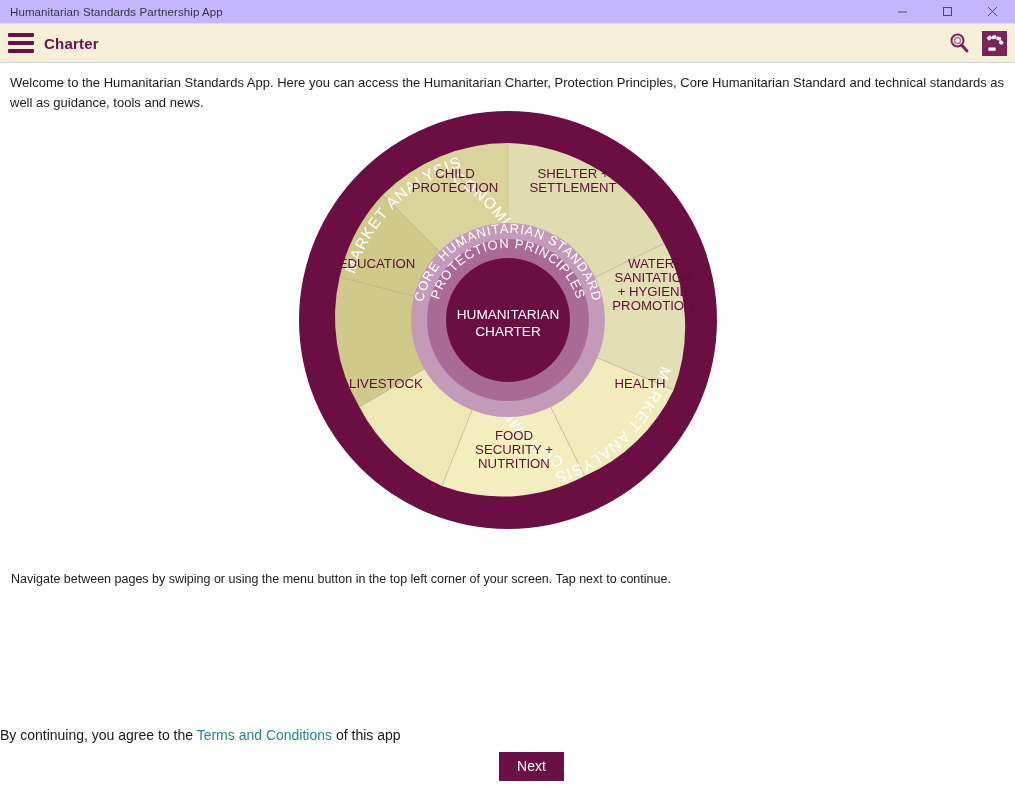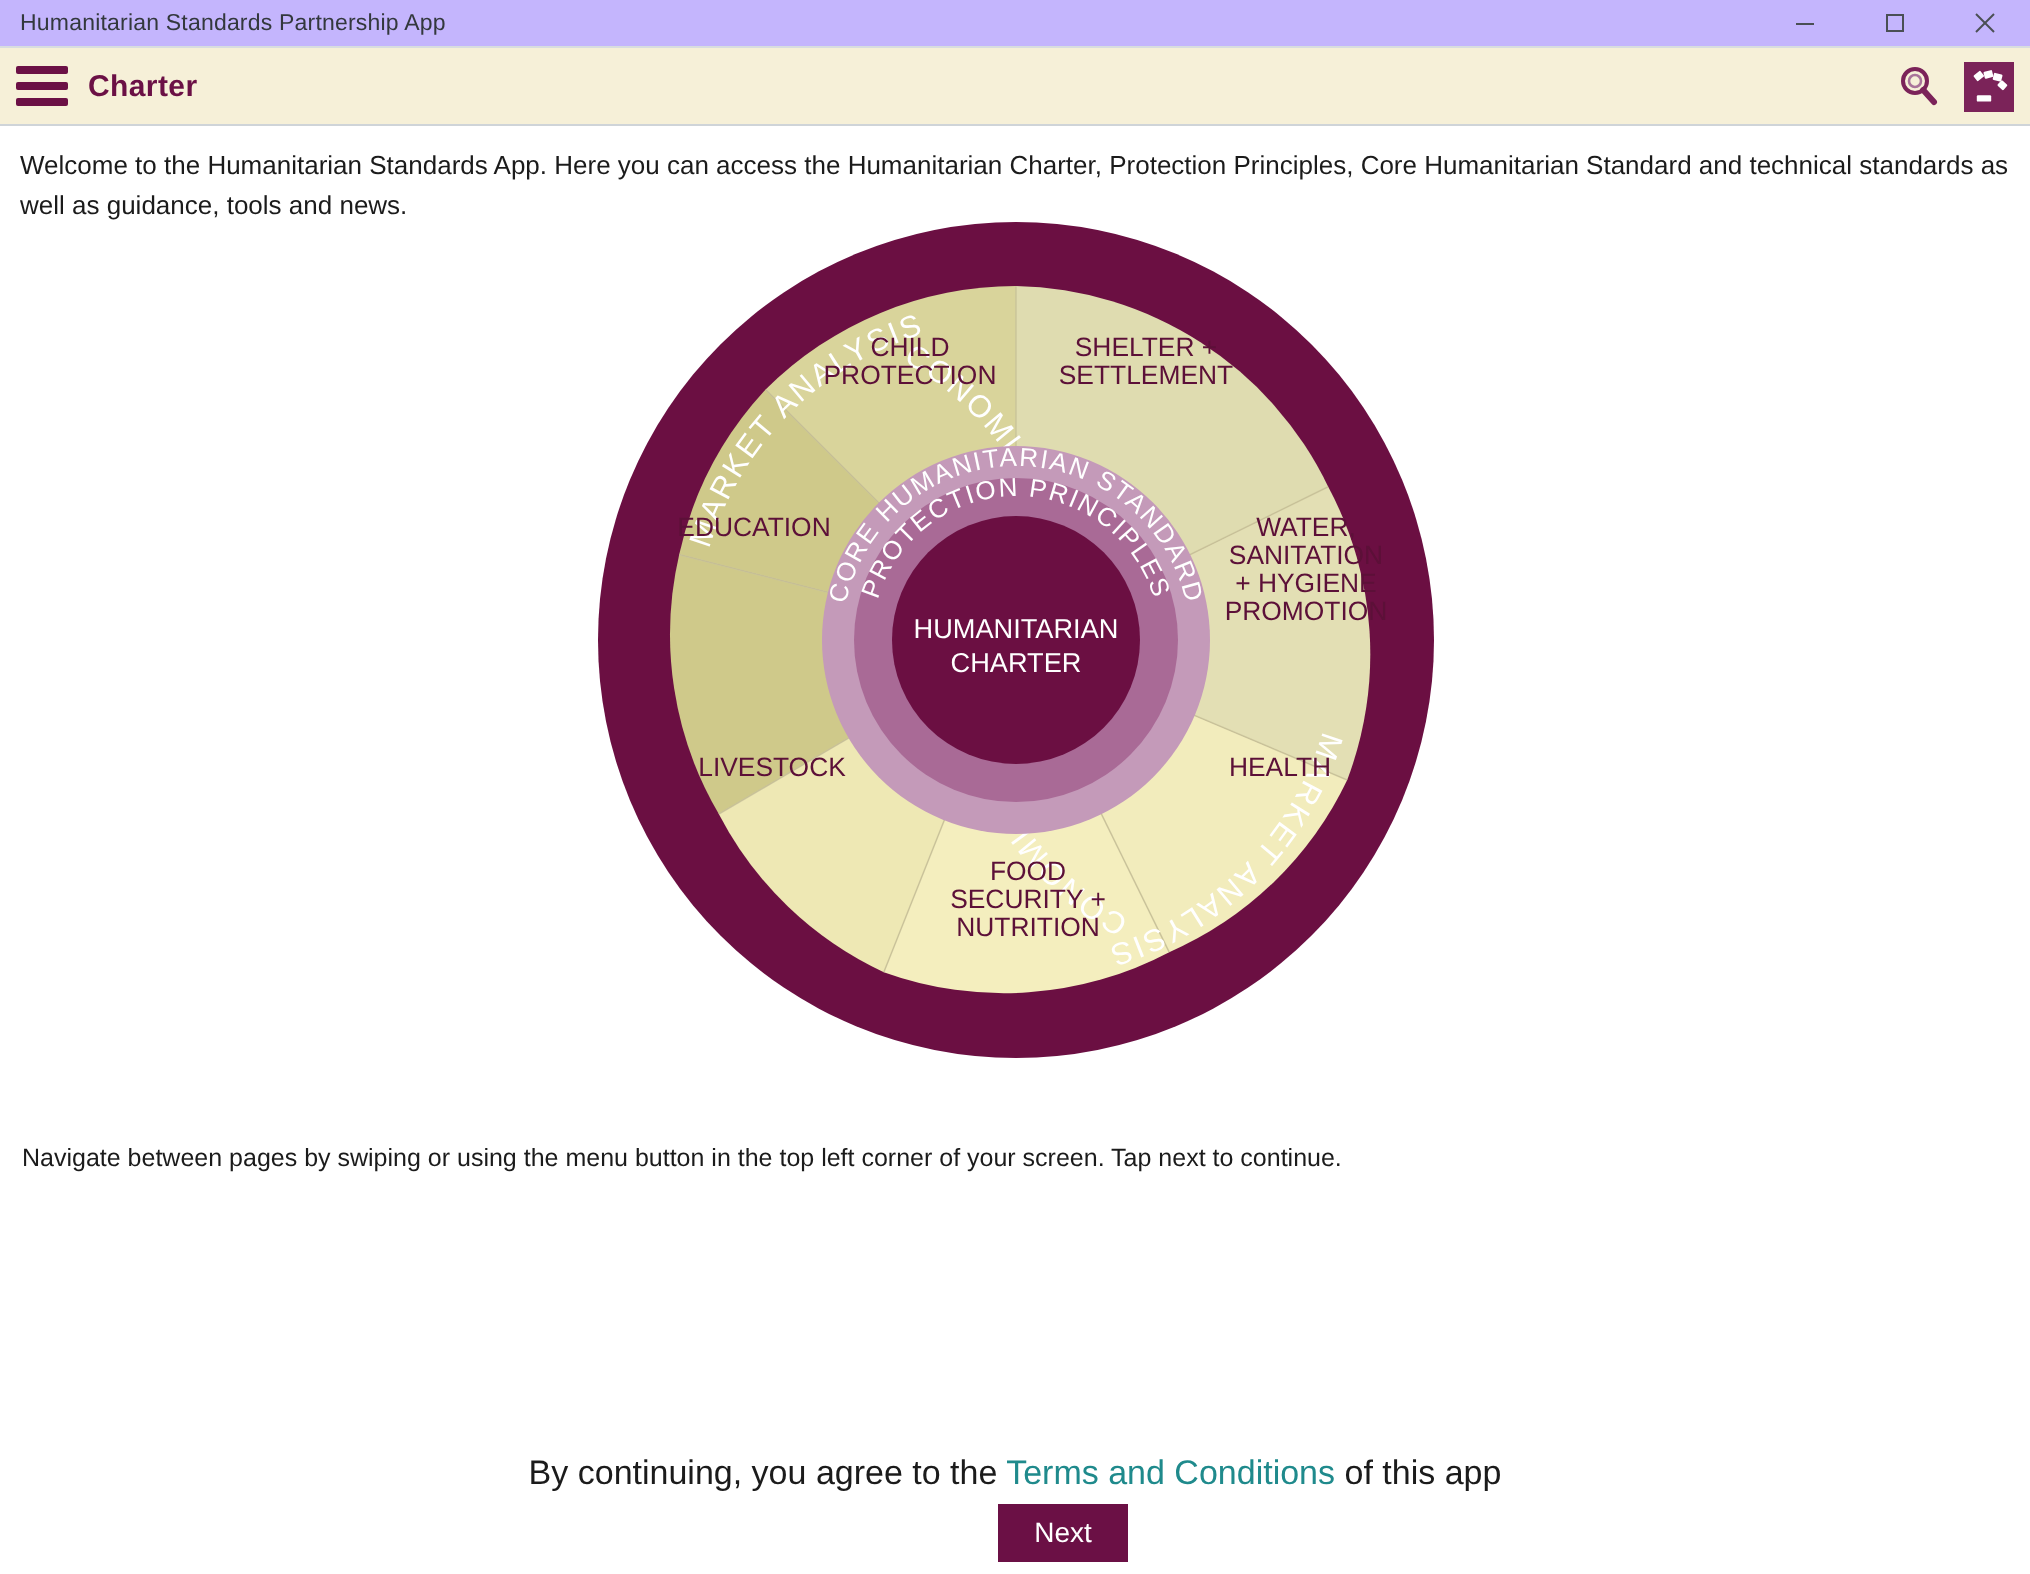--- a/index.html
+++ b/index.html
@@ -101,21 +101,21 @@
     font-size:13px;fill:#ffffff;letter-spacing:.9px;
   }
   .charter-text{
     font-family:"Liberation Sans", sans-serif;
     font-size:13.6px;fill:#ffffff;
   }
 
   
   .terms{
     position:absolute;left:0;right:0;top:727px;
-    text-align:center;font-size:17px;color:#1b1b1b;
+    font-size:14px;color:#1b1b1b;
   }
   .terms a{color:#1f8a8c;text-decoration:none;cursor:pointer;}
   .next-wrap{
     position:absolute;left:0;right:0;top:752px;
     display:flex;justify-content:center;
   }
   .next-btn{
     background:#6b1045;color:#ffffff;
     border:none;
     font-family:"Liberation Sans", sans-serif;

